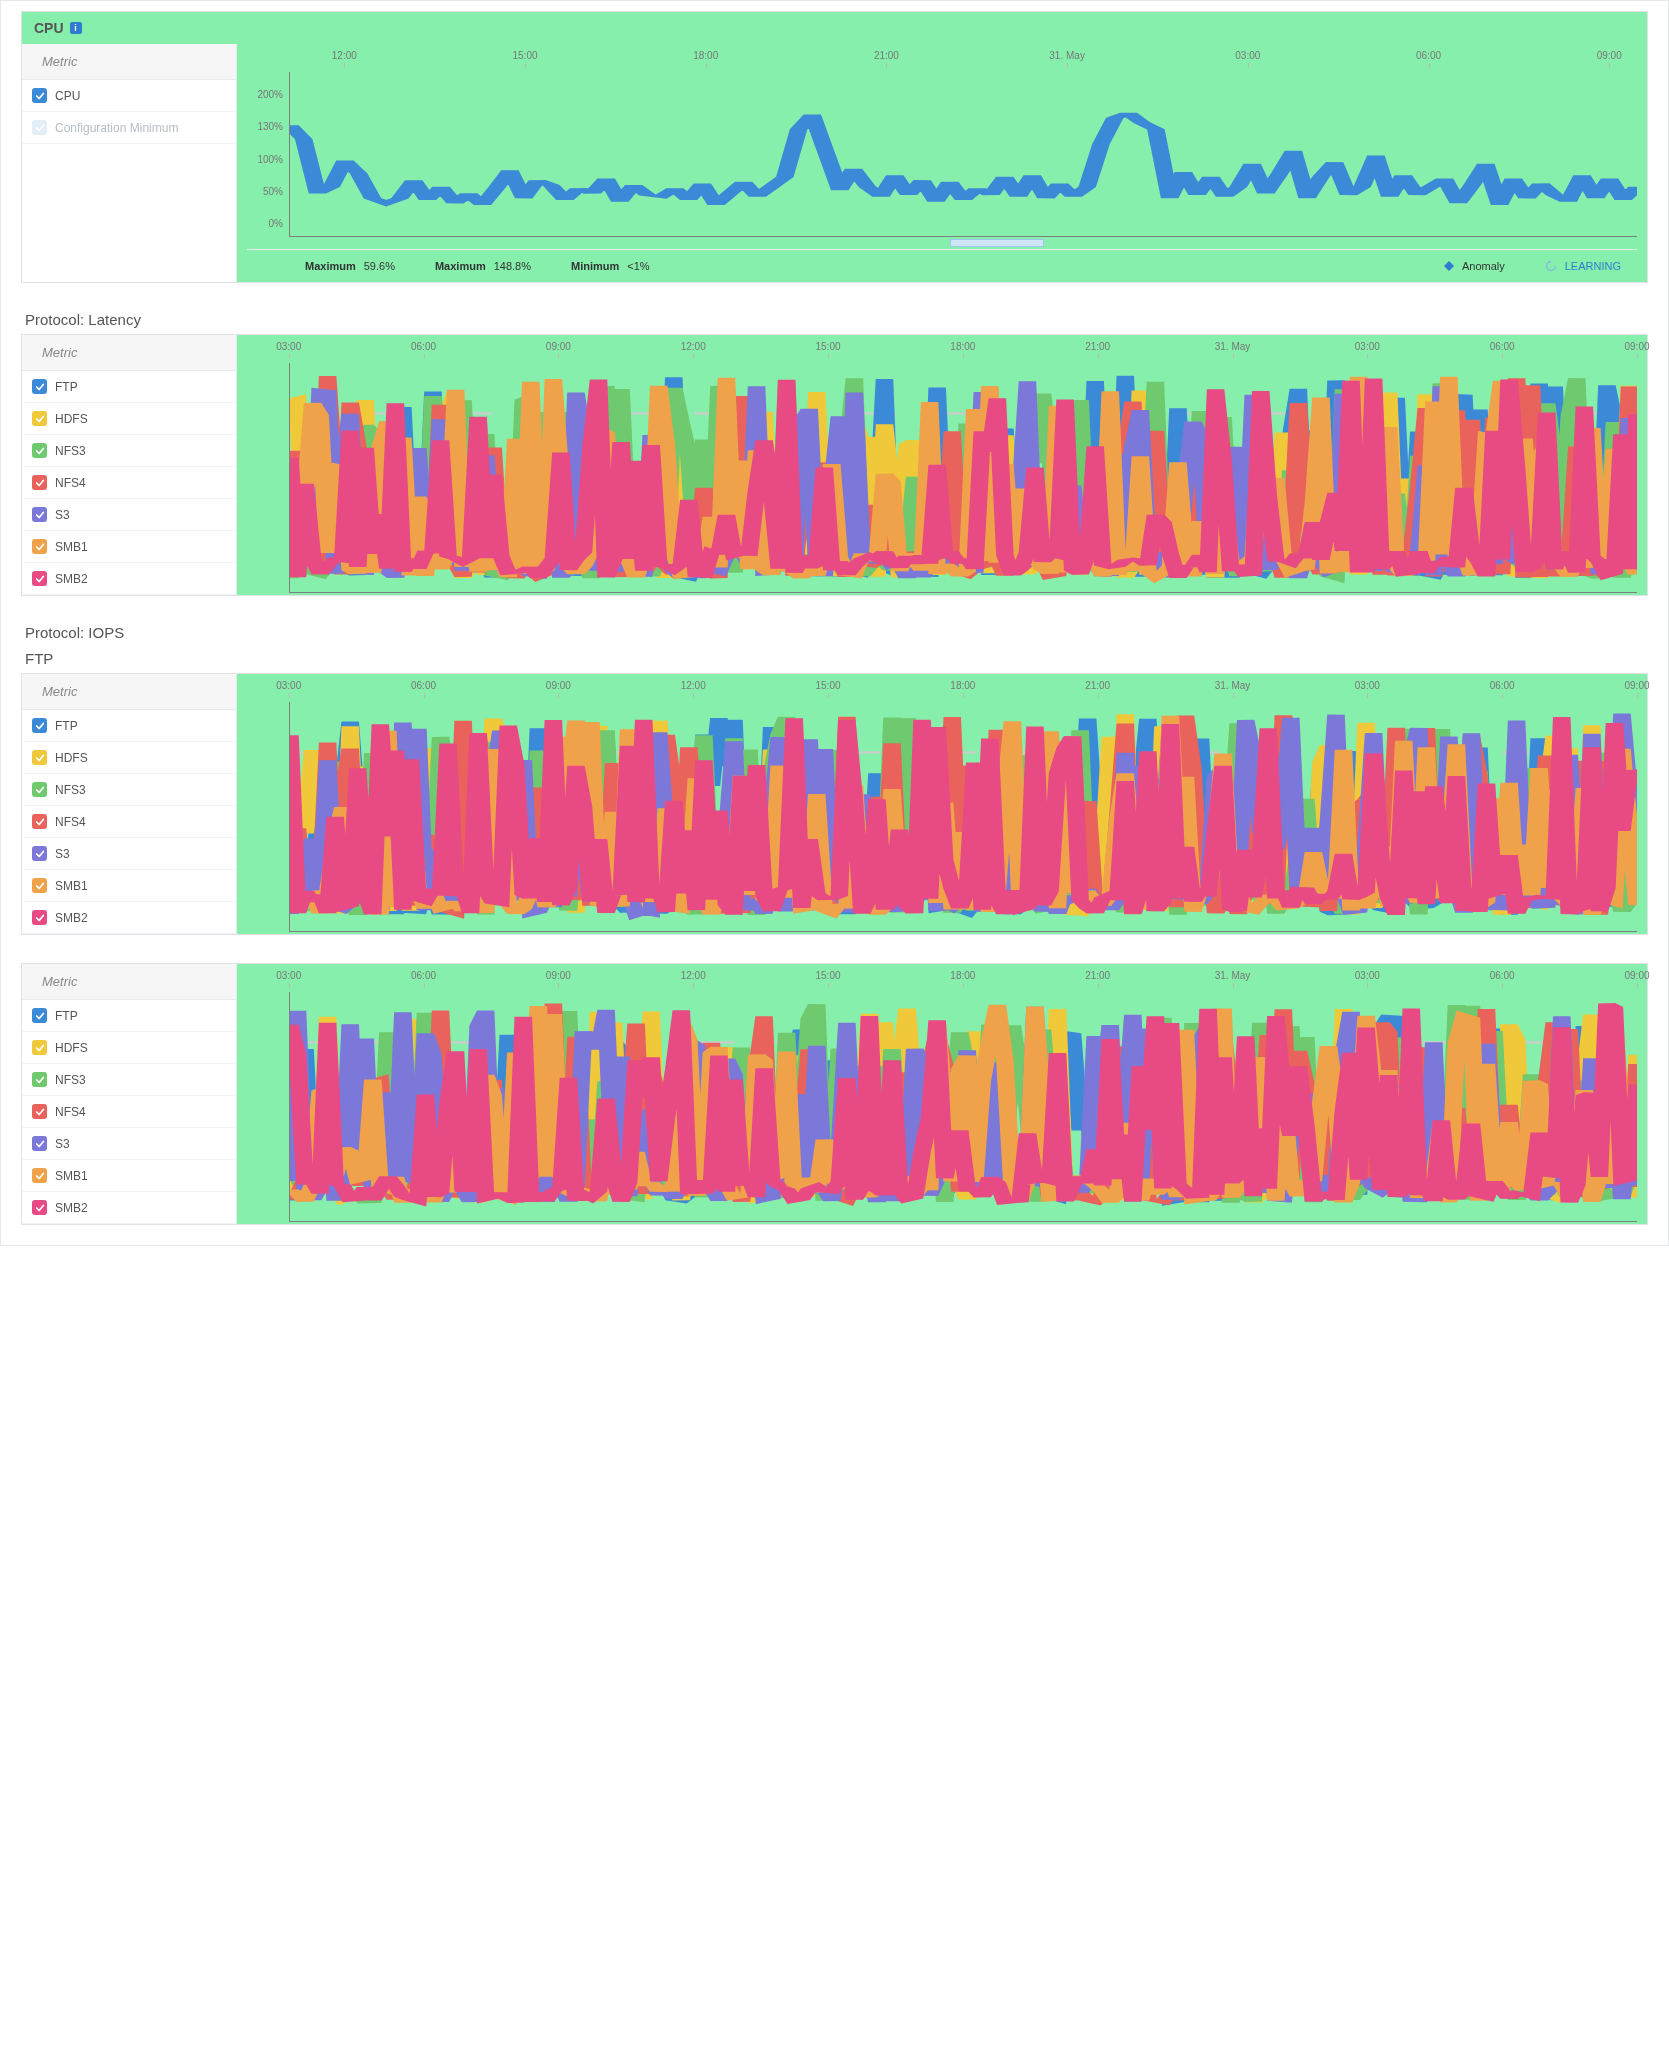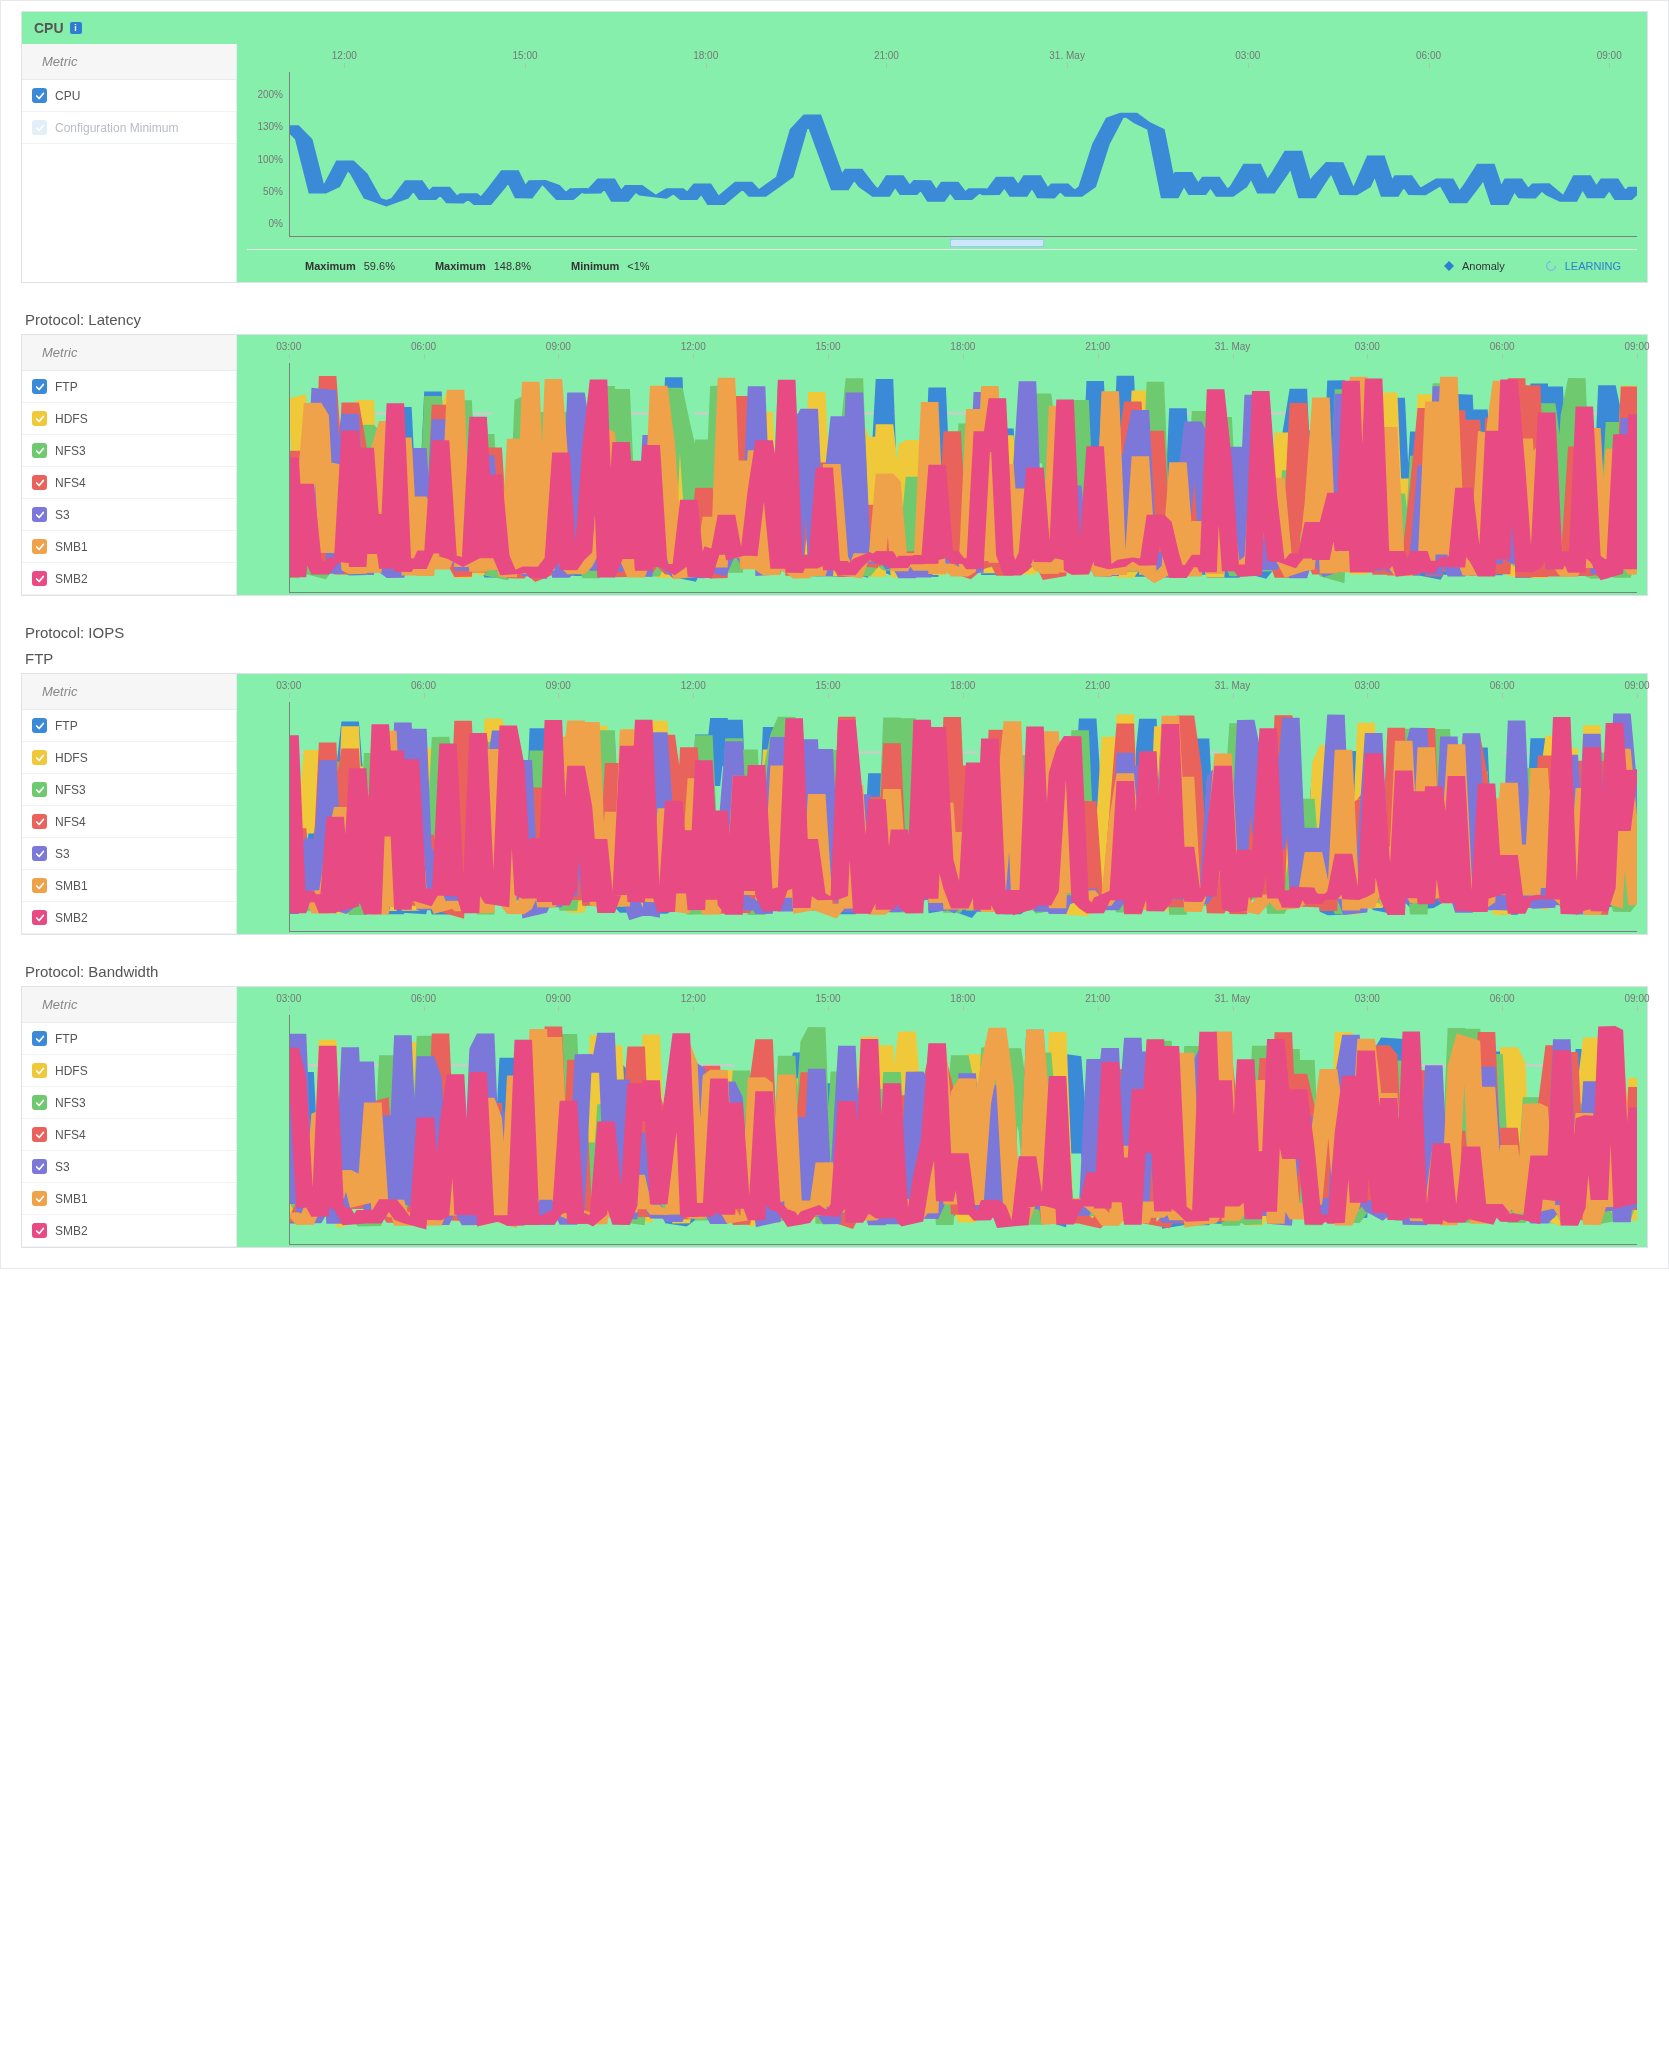--- a/index.html
+++ b/index.html
@@ -340,21 +340,20 @@
               <polyline points="0,88.70570987654321 0.5586592178770949,55.090513545953364 1.1173184357541899,85.27026748971193 1.675977653631285,86.91769547325103 2.2346368715083798,85.02191358024692 2.793296089385475,17.682913237311396 3.35195530726257,88.39202674897119 3.910614525139665,40.68563528806584 4.4692737430167595,20.342206790123456 5.027932960893855,82.68544238683128 5.58659217877095,40.80377657750343 6.145251396648044,81.40432098765433 6.70391061452514,87.4838477366255 7.262569832402235,23.528677983539097 7.82122905027933,82.19963991769546 8.379888268156424,60.6414823388203 8.938547486033519,88.88148148148149 9.497206703910614,81.25730452674897 10.05586592178771,58.01144547325103 10.614525139664805,84.82494855967079 11.1731843575419,81.28101851851852 11.731843575418994,91.37906378600823 12.290502793296088,92.3042695473251 12.849162011173185,8.245263203017828 13.40782122905028,82.93055555555556 13.966480446927374,14.379415294924556 14.52513966480447,40.729659636488336 15.083798882681565,65.42481138545953 15.64245810055866,61.3815372085048 16.201117318435752,66.5165037722908 16.75977653631285,53.746377743484224 17.318435754189945,81.24434156378601 17.877094972067038,91.33621399176954 18.435754189944134,37.30718449931413 18.994413407821227,89.37916666666666 19.553072625698324,61.948281035665296 20.11173184357542,88.79557613168724 20.670391061452513,32.23881172839506 21.22905027932961,86.43729423868312 21.787709497206702,44.27445558984911 22.3463687150838,88.93395061728395 22.905027932960895,59.3360768175583 23.463687150837988,91.35961934156379 24.022346368715084,26.66750257201646 24.581005586592177,83.89948559670782 25.139664804469277,83.07777777777778 25.69832402234637,85.23137860082305 26.256983240223462,87.54547325102881 26.81564245810056,62.51474622770919 27.37430167597765,89.47731481481482 27.932960893854748,14.33176868998629 28.49162011173184,38.42506858710563 29.05027932960894,88.9065329218107 29.608938547486037,19.799704218106996 30.16759776536313,68.36831275720165 30.726256983240223,84.68143004115227 31.28491620111732,91.02638888888889 31.843575418994412,92.34665637860083 32.402234636871505,85.82741769547326 32.960893854748605,22.514167524005487 33.5195530726257,92.17592592592592 34.07821229050279,81.21841563786009 34.63687150837989,87.75473251028806 35.19553072625698,44.38897462277092 35.754189944134076,44.75928069272977 36.312849162011176,61.53004972565158 36.87150837988827,90.64737654320987 37.43016759776536,11.4412079903978 37.988826815642454,86.7119341563786 38.547486033519554,45.42772633744856 39.10614525139665,89.22402263374485 39.66480446927375,28.474172668038406 40.22346368715084,90.14660493827161 40.78212290502793,85.59650205761316 41.340782122905026,6.484567901234556 41.899441340782126,83.62710905349795 42.45810055865922,56.737804355281206 43.01675977653631,81.845987654321 43.575418994413404,41.405907064471876 44.134078212290504,83.32721193415638 44.6927374301676,18.066036522633738 45.2513966480447,86.2559670781893 45.81005586592179,83.32314814814815 46.36871508379888,88.69897119341564 46.927374301675975,44.153806584362144 47.486033519553075,85.76661522633745 48.04469273743017,83.22268518518518 48.60335195530726,82.3207304526749 49.162011173184354,6.595743312757207 49.72067039106145,82.5272633744856 50.27932960893855,27.70931927297667 50.83798882681564,84.81095679012346 51.39664804469274,88.87196502057613 51.955307262569825,85.53791152263375 52.513966480446925,12.118848593964344 53.072625698324025,32.500728737997264 53.63128491620112,42.1997385116598 54.18994413407822,90.42129629629629 54.7486033519553,82.68600823045267 55.3072625698324,64.54655349794238 55.865921787709496,28.404513888888886 56.424581005586596,90.53497942386831 56.98324022346368,22.535065157750353 57.54189944134078,49.38685270919067 58.10055865921788,83.47037037037038 58.659217877094974,44.988597393689986 59.217877094972074,43.35273062414266 59.77653631284916,90.2329218106996 60.33519553072626,81.47294238683128 60.893854748603346,88.7253086419753 61.452513966480446,50.18124142661179 62.01117318435754,9.425004286694104 62.56983240223464,92.67304526748971 63.128491620111724,83.98713991769547 63.687150837988824,54.07377400548697 64.24581005586593,91.41898148148148 64.80446927374301,35.68246313443072 65.36312849162012,83.55761316872429 65.92178770949721,89.61244855967078 66.4804469273743,5.902220507544584 67.0391061452514,29.443822873799718 67.59776536312849,87.14043209876543 68.15642458100558,55.63970336076817 68.71508379888269,92.28832304526749 69.27374301675978,86.76908436213992 69.83240223463687,38.448195301783265 70.39106145251397,92.61759259259259 70.94972067039106,82.66008230452675 71.50837988826815,40.33204732510288 72.06703910614524,51.13445216049383 72.62569832402235,84.28683127572016 73.18435754189943,87.87253086419753 73.74301675977654,5.839806241426615 74.30167597765363,16.541902434842257 74.86033519553072,85.15360082304527 75.41899441340783,88.80102880658436 75.97765363128491,88.90524691358024 76.53631284916202,60.384302126200275 77.09497206703911,91.27536008230453 77.6536312849162,12.970357510288068 78.2122905027933,84.42633744855968 78.77094972067039,87.71574074074074 79.3296089385475,45.113983196159126 79.88826815642457,42.57533864883402 80.44692737430168,38.38160150891632 81.00558659217877,86.26887860082304 81.56424581005587,81.0829732510288 82.12290502793296,11.259537894375853 82.68156424581005,86.76481481481481 83.24022346368714,48.38906035665295 83.79888268156425,86.15344650205762 84.35754189944134,11.306905864197518 84.91620111731844,84.10072016460906 85.47486033519553,84.01975308641975 86.03351955307262,87.35853909465021 86.59217877094973,36.491898148148145 87.15083798882681,81.44470164609054 87.70949720670392,14.82383830589849 88.26815642458101,32.19645919067216 88.8268156424581,85.71342592592593 89.3854748603352,55.33292609739369 89.94413407821229,44.2178926611797 90.5027932960894,87.80931069958848 91.06145251396647,82.8826646090535 91.62011173184358,89.96836419753086 92.17877094972067,55.108903463648836 92.73743016759776,69.87349965706447 93.29608938547486,23.39966992455419 93.85474860335195,88.67890946502058 94.41340782122904,83.51152263374485 94.97206703910615,89.91203703703704 95.53072625698324,25.714291838134443 96.08938547486034,91.13400205761317 96.64804469273743,20.22935956790124 97.20670391061452,92.91460905349794 97.76536312849163,25.79509602194787 98.32402234636871,29.17466135116598 98.88268156424581,27.28802297668038 99.4413407821229,58.05184756515775 100,29.38280178326474" stroke="#e9635c"></polyline>
               <polyline points="0,92.57211934156379 0.5586592178770949,83.330658436214 1.1173184357541899,89.21265432098765 1.675977653631285,59.64201817558299 2.2346368715083798,88.69387860082304 2.793296089385475,25.468814300411523 3.35195530726257,89.62263374485596 3.910614525139665,90.68981481481481 4.4692737430167595,88.0656378600823 5.027932960893855,86.93528806584362 5.58659217877095,83.59506172839505 6.145251396648044,84.1190329218107 6.70391061452514,91.02572016460906 7.262569832402235,81.94475308641975 7.82122905027933,88.28353909465021 8.379888268156424,9.00231481481481 8.938547486033519,86.86970164609053 9.497206703910614,11.709254972565162 10.05586592178771,90.97746913580247 10.614525139664805,64.38661694101509 11.1731843575419,87.68091563786008 11.731843575418994,89.71723251028807 12.290502793296088,81.54367283950617 12.849162011173185,81.23431069958848 13.40782122905028,91.3076646090535 13.966480446927374,89.39336419753087 14.52513966480447,82.89881687242799 15.083798882681565,35.80729166666667 15.64245810055866,12.454603909465021 16.201117318435752,86.8218621399177 16.75977653631285,81.42608024691359 17.318435754189945,25.288816015089168 17.877094972067038,92.54619341563786 18.435754189944134,91.7491769547325 18.994413407821227,84.74228395061729 19.553072625698324,89.59958847736625 20.11173184357542,21.748199588477377 20.670391061452513,84.92649176954733 21.22905027932961,26.060078017832637 21.787709497206702,64.79843964334705 22.3463687150838,86.82484567901234 22.905027932960895,87.21918724279836 23.463687150837988,68.8389274691358 24.022346368715084,88.77757201646091 24.581005586592177,86.80771604938272 25.139664804469277,82.92427983539095 25.69832402234637,92.97911522633746 26.256983240223462,91.93518518518519 26.81564245810056,92.5332304526749 27.37430167597765,13.163451646090536 27.932960893854748,60.97974537037037 28.49162011173184,81.71553497942386 29.05027932960894,90.52345679012346 29.608938547486037,84.08446502057613 30.16759776536313,42.83140432098766 30.726256983240223,83.05951646090534 31.28491620111732,88.25632716049383 31.843575418994412,83.53955761316872 32.402234636871505,58.53722993827161 32.960893854748605,17.1289866255144 33.5195530726257,85.24038065843621 34.07821229050279,90.95570987654321 34.63687150837989,85.86856995884773 35.19553072625698,92.49747942386831 35.754189944134076,49.41527349108368 36.312849162011176,15.329561042524006 36.87150837988827,91.43287037037037 37.43016759776536,39.36880572702332 37.988826815642454,89.4048353909465 38.547486033519554,16.279706790123456 39.10614525139665,90.93544238683128 39.66480446927375,20.491276577503427 40.22346368715084,86.65432098765432 40.78212290502793,56.61771262002743 41.340782122905026,91.63554526748972 41.899441340782126,90.44963991769548 42.45810055865922,40.3289823388203 43.01675977653631,67.3312328532236 43.575418994413404,61.983946330589845 44.134078212290504,90.03672839506173 44.6927374301676,91.56069958847736 45.2513966480447,87.46738683127572 45.81005586592179,91.38641975308641 46.36871508379888,86.72520576131687 46.927374301675975,85.33559670781892 47.486033519553075,32.0877914951989 48.04469273743017,91.11929012345679 48.60335195530726,88.18029835390946 49.162011173184354,89.84624485596709 49.72067039106145,87.08009259259259 50.27932960893855,84.62258230452674 50.83798882681564,67.21225565843622 51.39664804469274,91.60689300411522 51.955307262569825,67.26101680384087 52.513966480446925,91.33503086419753 53.072625698324025,85.84048353909465 53.63128491620112,62.57465277777778 54.18994413407822,84.34331275720164 54.7486033519553,85.8179012345679 55.3072625698324,36.84019204389575 55.865921787709496,91.502829218107 56.424581005586596,82.68729423868312 56.98324022346368,92.55077160493828 57.54189944134078,84.50066872427983 58.10055865921788,86.38883744855967 58.659217877094974,85.17824074074073 59.217877094972074,81.60961934156379 59.77653631284916,88.86815843621399 60.33519553072626,87.25015432098766 60.893854748603346,90.82968106995885 61.452513966480446,86.1252572016461 62.01117318435754,22.1212920096022 62.56983240223464,89.56635802469135 63.128491620111724,27.854209533607673 63.687150837988824,81.60313786008231 64.24581005586593,84.97278806584362 64.80446927374301,60.014553326474626 65.36312849162012,10.280692729766798 65.92178770949721,85.98225308641975 66.4804469273743,84.8210390946502 67.0391061452514,86.93143004115227 67.59776536312849,87.27638888888889 68.15642458100558,82.59665637860083 68.71508379888269,32.164416152263385 69.27374301675978,28.97376543209876 69.83240223463687,54.82246656378601 70.39106145251397,81.00473251028806 70.94972067039106,7.826474622770917 71.50837988826815,24.44678069272976 72.06703910614524,57.46754972565158 72.62569832402235,14.805448388203018 73.18435754189943,64.37714334705075 73.74301675977654,49.09930126886145 74.30167597765363,6.888588820301777 74.86033519553072,81.37453703703704 75.41899441340783,60.719500171467764 75.97765363128491,55.02113340192044 76.53631284916202,86.13708847736626 77.09497206703911,51.742991255144034 77.6536312849162,5.519933127572017 78.2122905027933,83.24531893004115 78.77094972067039,91.92361111111111 79.3296089385475,91.57721193415638 79.88826815642457,62.753536522633745 80.44692737430168,13.521219135802468 81.00558659217877,82.3150720164609 81.56424581005587,84.84521604938271 82.12290502793296,85.46177983539094 82.68156424581005,88.01661522633745 83.24022346368714,24.341456618655684 83.79888268156425,11.320558984910832 84.35754189944134,83.5445987654321 84.91620111731844,63.24560613854595 85.47486033519553,84.44248971193416 86.03351955307262,15.079346707818928 86.59217877094973,81.78791152263375 87.15083798882681,92.02175925925926 87.70949720670392,13.669731652949253 88.26815642458101,85.32705761316872 88.8268156424581,51.96952160493827 89.3854748603352,90.19099794238683 89.94413407821229,90.2766975308642 90.5027932960894,85.78215020576131 91.06145251396647,8.092013888888886 91.62011173184358,83.78497942386832 92.17877094972067,86.25956790123456 92.73743016759776,89.4872427983539 93.29608938547486,89.31985596707818 93.85474860335195,66.9099365569273 94.41340782122904,88.49243827160494 94.97206703910615,23.04023062414265 95.53072625698324,83.4829218106996 96.08938547486034,92.72294238683128 96.64804469273743,13.923568244170099 97.20670391061452,89.19182098765432 97.76536312849163,54.112504286694104 98.32402234636871,85.92304526748971 98.88268156424581,5.043467078189309 99.4413407821229,41.123649691358025 100,57.493184156378604" stroke="#7b78d9"></polyline>
               <polyline points="0,48.56487911522633 0.5586592178770949,88.05318930041152 1.1173184357541899,83.4537037037037 1.675977653631285,83.16286008230452 2.2346368715083798,92.36584362139918 2.793296089385475,83.35895061728395 3.35195530726257,61.638160150891636 3.910614525139665,45.85877486282578 4.4692737430167595,85.38076131687242 5.027932960893855,81.32448559670782 5.58659217877095,46.47205075445816 6.145251396648044,82.44151234567902 6.70391061452514,92.83585390946502 7.262569832402235,12.595871913580254 7.82122905027933,89.39423868312757 8.379888268156424,85.42438271604938 8.938547486033519,40.727151920438956 9.497206703910614,81.83153292181069 10.05586592178771,90.23822016460906 10.614525139664805,82.65725308641976 11.1731843575419,90.4960390946502 11.731843575418994,89.60643004115227 12.290502793296088,86.95138888888889 12.849162011173185,91.27165637860082 13.40782122905028,87.75241769547326 13.966480446927374,88.68996913580247 14.52513966480447,92.15838477366255 15.083798882681565,20.56204989711935 15.64245810055866,40.241769547325106 16.201117318435752,88.37772633744856 16.75977653631285,92.50046296296296 17.318435754189945,90.26517489711934 17.877094972067038,82.85704732510288 18.435754189944134,61.79503172153635 18.994413407821227,89.65 19.553072625698324,87.1369341563786 20.11173184357542,15.22980967078189 20.670391061452513,37.76832561728395 21.22905027932961,8.096193415637856 21.787709497206702,29.130079732510282 22.3463687150838,8.786651234567898 22.905027932960895,88.55210905349794 23.463687150837988,89.30447530864197 24.022346368715084,47.901727537722905 24.581005586592177,89.35051440329218 25.139664804469277,11.97312242798354 25.69832402234637,28.49311985596708 26.256983240223462,86.6809670781893 26.81564245810056,86.74814814814815 27.37430167597765,83.12397119341564 27.932960893854748,46.45588991769547 28.49162011173184,90.69161522633745 29.05027932960894,91.14768518518518 29.608938547486037,81.2457304526749 30.16759776536313,33.27282664609052 30.726256983240223,85.9522633744856 31.28491620111732,92.79722222222222 31.843575418994412,82.61748971193416 32.402234636871505,88.59825102880659 32.960893854748605,87.0358024691358 33.5195530726257,32.202589163237306 34.07821229050279,84.23924897119342 34.63687150837989,43.46920010288066 35.19553072625698,86.2235596707819 35.754189944134076,87.8462962962963 36.312849162011176,27.765603566529492 36.87150837988827,85.45715020576131 37.43016759776536,38.83159722222222 37.988826815642454,90.9599794238683 38.547486033519554,90.43456790123457 39.10614525139665,40.180469821673526 39.66480446927375,91.11949588477367 40.22346368715084,92.3039609053498 40.78212290502793,88.16743827160494 41.340782122905026,90.11733539094651 41.899441340782126,36.38908179012346 42.45810055865922,84.89794238683128 43.01675977653631,83.1503086419753 43.575418994413404,92.8224279835391 44.134078212290504,89.76615226337448 44.6927374301676,38.03107853223594 45.2513966480447,84.38317901234568 45.81005586592179,83.77752057613168 46.36871508379888,83.77680041152263 46.927374301675975,38.6906078532236 47.486033519553075,21.155821330589845 48.04469273743017,87.74922839506172 48.60335195530726,43.891053669410155 49.162011173184354,90.59156378600824 49.72067039106145,56.81275720164609 50.27932960893855,90.54809670781893 50.83798882681564,88.89305555555555 51.39664804469274,82.21332304526749 51.955307262569825,91.69408436213992 52.513966480446925,81.63163580246913 53.072625698324025,40.846686385459535 53.63128491620112,8.365912208504795 54.18994413407822,86.09789094650206 54.7486033519553,61.56153549382716 55.3072625698324,60.77829218106996 55.865921787709496,83.79871399176955 56.424581005586596,12.729059499314133 56.98324022346368,90.09166666666667 57.54189944134078,17.057656035665303 58.10055865921788,82.75807613168725 58.659217877094974,83.09068930041153 59.217877094972074,82.9912037037037 59.77653631284916,87.20036008230453 60.33519553072626,88.90334362139917 60.893854748603346,84.39645061728395 61.452513966480446,51.00795181755829 62.01117318435754,31.166066529492454 62.56983240223464,69.25242198216735 63.128491620111724,90.79218106995884 63.687150837988824,81.5877572016461 64.24581005586593,85.72901234567901 64.80446927374301,82.62335390946502 65.36312849162012,6.028163580246911 65.92178770949721,67.08519804526749 66.4804469273743,32.59825102880659 67.0391061452514,91.63328189300411 67.59776536312849,81.08935185185186 68.15642458100558,84.18739711934157 68.71508379888269,60.04018775720165 69.27374301675978,22.54398148148148 69.83240223463687,83.36970164609053 70.39106145251397,82.67762345679012 70.94972067039106,90.7386316872428 71.50837988826815,91.40457818930041 72.06703910614524,87.63842592592593 72.62569832402235,84.18091563786008 73.18435754189943,86.21723251028807 73.74301675977654,90.04367283950617 74.30167597765363,89.73431069958848 74.86033519553072,87.8076646090535 75.41899441340783,85.89336419753087 75.97765363128491,65.53598679698217 76.53631284916202,81.2727366255144 77.09497206703911,84.40164609053498 77.6536312849162,84.87623456790124 78.2122905027933,20.90616426611797 78.77094972067039,91.06116255144033 79.3296089385475,81.24562757201646 79.88826815642457,90.1091049382716 80.44692737430168,81.05900205761317 81.00558659217877,63.15644290123457 81.56424581005587,87.33960905349794 82.12290502793296,86.59197530864198 82.68156424581005,16.959019204389577 83.24022346368714,81.38801440329217 83.79888268156425,87.68359053497943 84.35754189944134,19.728930898491086 84.91620111731844,85.62469135802469 85.47486033519553,60.6701817558299 86.03351955307262,67.4602409122085 86.59217877094973,18.428540809327842 87.15083798882681,84.71486625514403 87.70949720670392,83.12155349794239 88.26815642458101,89.54058641975308 88.8268156424581,87.37937242798354 89.3854748603352,42.02141203703704 89.94413407821229,84.21553497942386 90.5027932960894,35.249185528120705 91.06145251396647,83.5733024691358 91.62011173184358,62.19738082990398 92.17877094972067,84.52674897119341 92.73743016759776,28.77649176954732 93.29608938547486,81.26105967078189 93.85474860335195,38.30441958161866 94.41340782122904,85.7391975308642 94.97206703910615,88.74465020576132 95.53072625698324,87.02170781893004 96.08938547486034,37.60978223593964 96.64804469273743,92.97206790123457 97.20670391061452,85.69974279835391 97.76536312849163,87.03235596707819 98.32402234636871,87.93287037037037 98.88268156424581,20.410472393689986 99.4413407821229,55.33710562414266 100,88.69542181069959" stroke="#f0a24a"></polyline>
               <polyline points="0,14.505358367626883 0.5586592178770949,92.18811728395062 1.1173184357541899,82.5454218106996 1.675977653631285,87.28544238683128 2.2346368715083798,84.0378086419753 2.793296089385475,92.20992798353909 3.35195530726257,50.13136574074074 3.910614525139665,89.87942386831276 4.4692737430167595,89.02067901234568 5.027932960893855,28.910793895747602 5.58659217877095,83.87227366255144 6.145251396648044,92.72340534979423 6.70391061452514,9.713112997256516 7.262569832402235,58.6829561042524 7.82122905027933,21.136595507544584 8.379888268156424,90.73641975308642 8.938547486033519,24.96364883401921 9.497206703910614,86.19912551440329 10.05586592178771,87.1613683127572 10.614525139664805,81.46929012345679 11.1731843575419,84.53029835390947 11.731843575418994,18.163001543209873 12.290502793296088,84.75534979423868 12.849162011173185,81.45216049382717 13.40782122905028,92.23539094650206 13.966480446927374,13.556327160493822 14.52513966480447,82.59933127572016 15.083798882681565,87.68503086419753 15.64245810055866,88.19048353909466 16.201117318435752,10.303819444444443 16.75977653631285,27.576131687242793 17.318435754189945,84.11352880658436 17.877094972067038,85.71774691358024 18.435754189944134,59.368677126200275 18.994413407821227,87.33786008230453 19.553072625698324,7.892232510288068 20.11173184357542,88.73883744855968 20.670391061452513,81.52824074074074 21.22905027932961,27.848358196159126 21.787709497206702,45.62221364883402 22.3463687150838,87.17968106995885 22.905027932960895,59.79777520576132 23.463687150837988,92.1454732510288 24.022346368715084,82.91635802469136 24.581005586592177,84.21810699588477 25.139664804469277,19.07998971193416 25.69832402234637,87.32278806584362 26.256983240223462,7.743719993141298 26.81564245810056,85.72685185185185 27.37430167597765,81.32489711934156 27.932960893854748,91.75010288065843 28.49162011173184,43.160193758573385 29.05027932960894,83.6263888888889 29.608938547486037,56.06517918381344 30.16759776536313,90.8761316872428 30.726256983240223,25.452932098765444 31.28491620111732,86.35118312757201 31.843575418994412,47.419131515775035 32.402234636871505,88.68117283950617 32.960893854748605,92.87181069958848 33.5195530726257,32.250514403292186 34.07821229050279,82.53204732510288 34.63687150837989,27.534615054869676 35.19553072625698,84.825 35.754189944134076,91.3119341563786 36.312849162011176,81.95936213991769 36.87150837988827,81.06358024691357 37.43016759776536,7.0752743484224965 37.988826815642454,89.93369341563786 38.547486033519554,59.869663065843625 39.10614525139665,83.58467078189301 39.66480446927375,85.87407407407407 40.22346368715084,85.80545267489713 40.78212290502793,84.56399176954733 41.340782122905026,7.84653635116598 41.899441340782126,42.52239797668038 42.45810055865922,92.46234567901234 43.01675977653631,85.35668724279836 43.575418994413404,42.50038580246914 44.134078212290504,90.66507201646091 44.6927374301676,87.19521604938271 45.2513966480447,55.73583247599451 45.81005586592179,89.35236625514403 46.36871508379888,92.25905349794239 46.927374301675975,7.7997256515775035 47.486033519553075,85.89459876543211 48.04469273743017,10.97477280521261 48.60335195530726,68.77177640603567 49.162011173184354,81.47196502057614 49.72067039106145,90.13791152263374 50.27932960893855,82.37175925925926 50.83798882681564,26.39889831961591 51.39664804469274,90.67705761316873 51.955307262569825,15.948688271604937 52.513966480446925,86.54099794238684 53.072625698324025,92.62669753086419 53.63128491620112,82.13215020576132 54.18994413407822,90.90920781893004 54.7486033519553,89.92083333333333 55.3072625698324,10.715642146776418 55.865921787709496,88.83724279835391 56.424581005586596,82.66985596707819 56.98324022346368,30.889103223593963 57.54189944134078,20.125150034293554 58.10055865921788,14.928326474622764 58.659217877094974,86.4699074074074 59.217877094972074,89.90128600823046 59.77653631284916,92.15982510288066 60.33519553072626,85.54182098765432 60.893854748603346,84.12134773662551 61.452513966480446,86.41692386831275 62.01117318435754,34.53448645404664 62.56983240223464,92.35802469135803 63.128491620111724,82.65977366255144 63.687150837988824,21.472350823045275 64.24581005586593,91.26445473251029 64.80446927374301,87.42422839506173 65.36312849162012,9.630637002743484 65.92178770949721,85.76656378600823 66.4804469273743,63.17734053497942 67.0391061452514,87.22309670781893 67.59776536312849,82.56805555555556 68.15642458100558,84.88832304526748 68.71508379888269,55.41094393004116 69.27374301675978,27.845293209876544 69.83240223463687,90.29284979423869 70.39106145251397,91.48966049382716 70.94972067039106,64.55296210562415 71.50837988826815,85.31347736625514 72.06703910614524,67.1428755144033 72.62569832402235,11.440650720164598 73.18435754189943,85.75504115226337 73.74301675977654,82.26666666666667 74.30167597765363,89.75360082304528 74.86033519553072,81.40102880658436 75.41899441340783,81.50524691358025 75.97765363128491,88.140329218107 76.53631284916202,83.82479423868313 77.09497206703911,86.18827160493828 77.6536312849162,82.63816872427984 78.2122905027933,66.29359567901236 78.77094972067039,86.1687757201646 79.3296089385475,84.92114197530864 79.88826815642457,83.09326131687243 80.44692737430168,22.416087962962962 81.00558659217877,69.48006687242798 81.56424581005587,85.68297325102881 82.12290502793296,92.95385802469136 82.68156424581005,29.953167866941016 83.24022346368714,85.7406378600823 83.79888268156425,38.962834362139915 84.35754189944134,88.30828189300411 84.91620111731844,36.754651063100134 85.47486033519553,64.35875342935529 86.03351955307262,87.83626543209877 86.59217877094973,32.325467249657066 87.15083798882681,91.23415637860083 87.70949720670392,83.21491769547325 88.26815642458101,91.65246913580248 88.8268156424581,35.54286694101509 89.3854748603352,83.85591563786008 89.94413407821229,82.89223251028807 90.5027932960894,66.80043295610426 91.06145251396647,92.46296296296296 91.62011173184358,85.72767489711934 92.17877094972067,85.81954732510289 92.73743016759776,85.03487654320988 93.29608938547486,85.44773662551441 93.85474860335195,85.57664609053498 94.41340782122904,6.510759602194781 94.97206703910615,92.60108024691358 95.53072625698324,90.73616255144033 96.08938547486034,89.92062757201646 96.64804469273743,19.80917781207134 97.20670391061452,91.41728395061729 97.76536312849163,81.27458847736625 98.32402234636871,9.154449588477377 98.88268156424581,56.368891460905346 99.4413407821229,29.706018518518505 100,32.08249742798354" stroke="#e84a84"></polyline>
             </svg>
           </div>
       </div>
     </div>
   </div>
 
-  <div class="section-title">Protocol: Bandwidth</div>
   <div class="panel" style="margin-bottom:0;">
     <div class="panel-body">
       <div class="legend">
         <div class="legend-header">Metric</div>
         <div class="legend-proto" id="legend-bandwidth">
             <div class="legend-item">
               <span class="chk" style="background:#3b8ad8;">
                 <svg viewBox="0 0 12 12">
                   <path d="M2 6l3 3 5-6" stroke="#fff" stroke-width="2" fill="none" stroke-linecap="round" stroke-linejoin="round"></path>
                 </svg>

